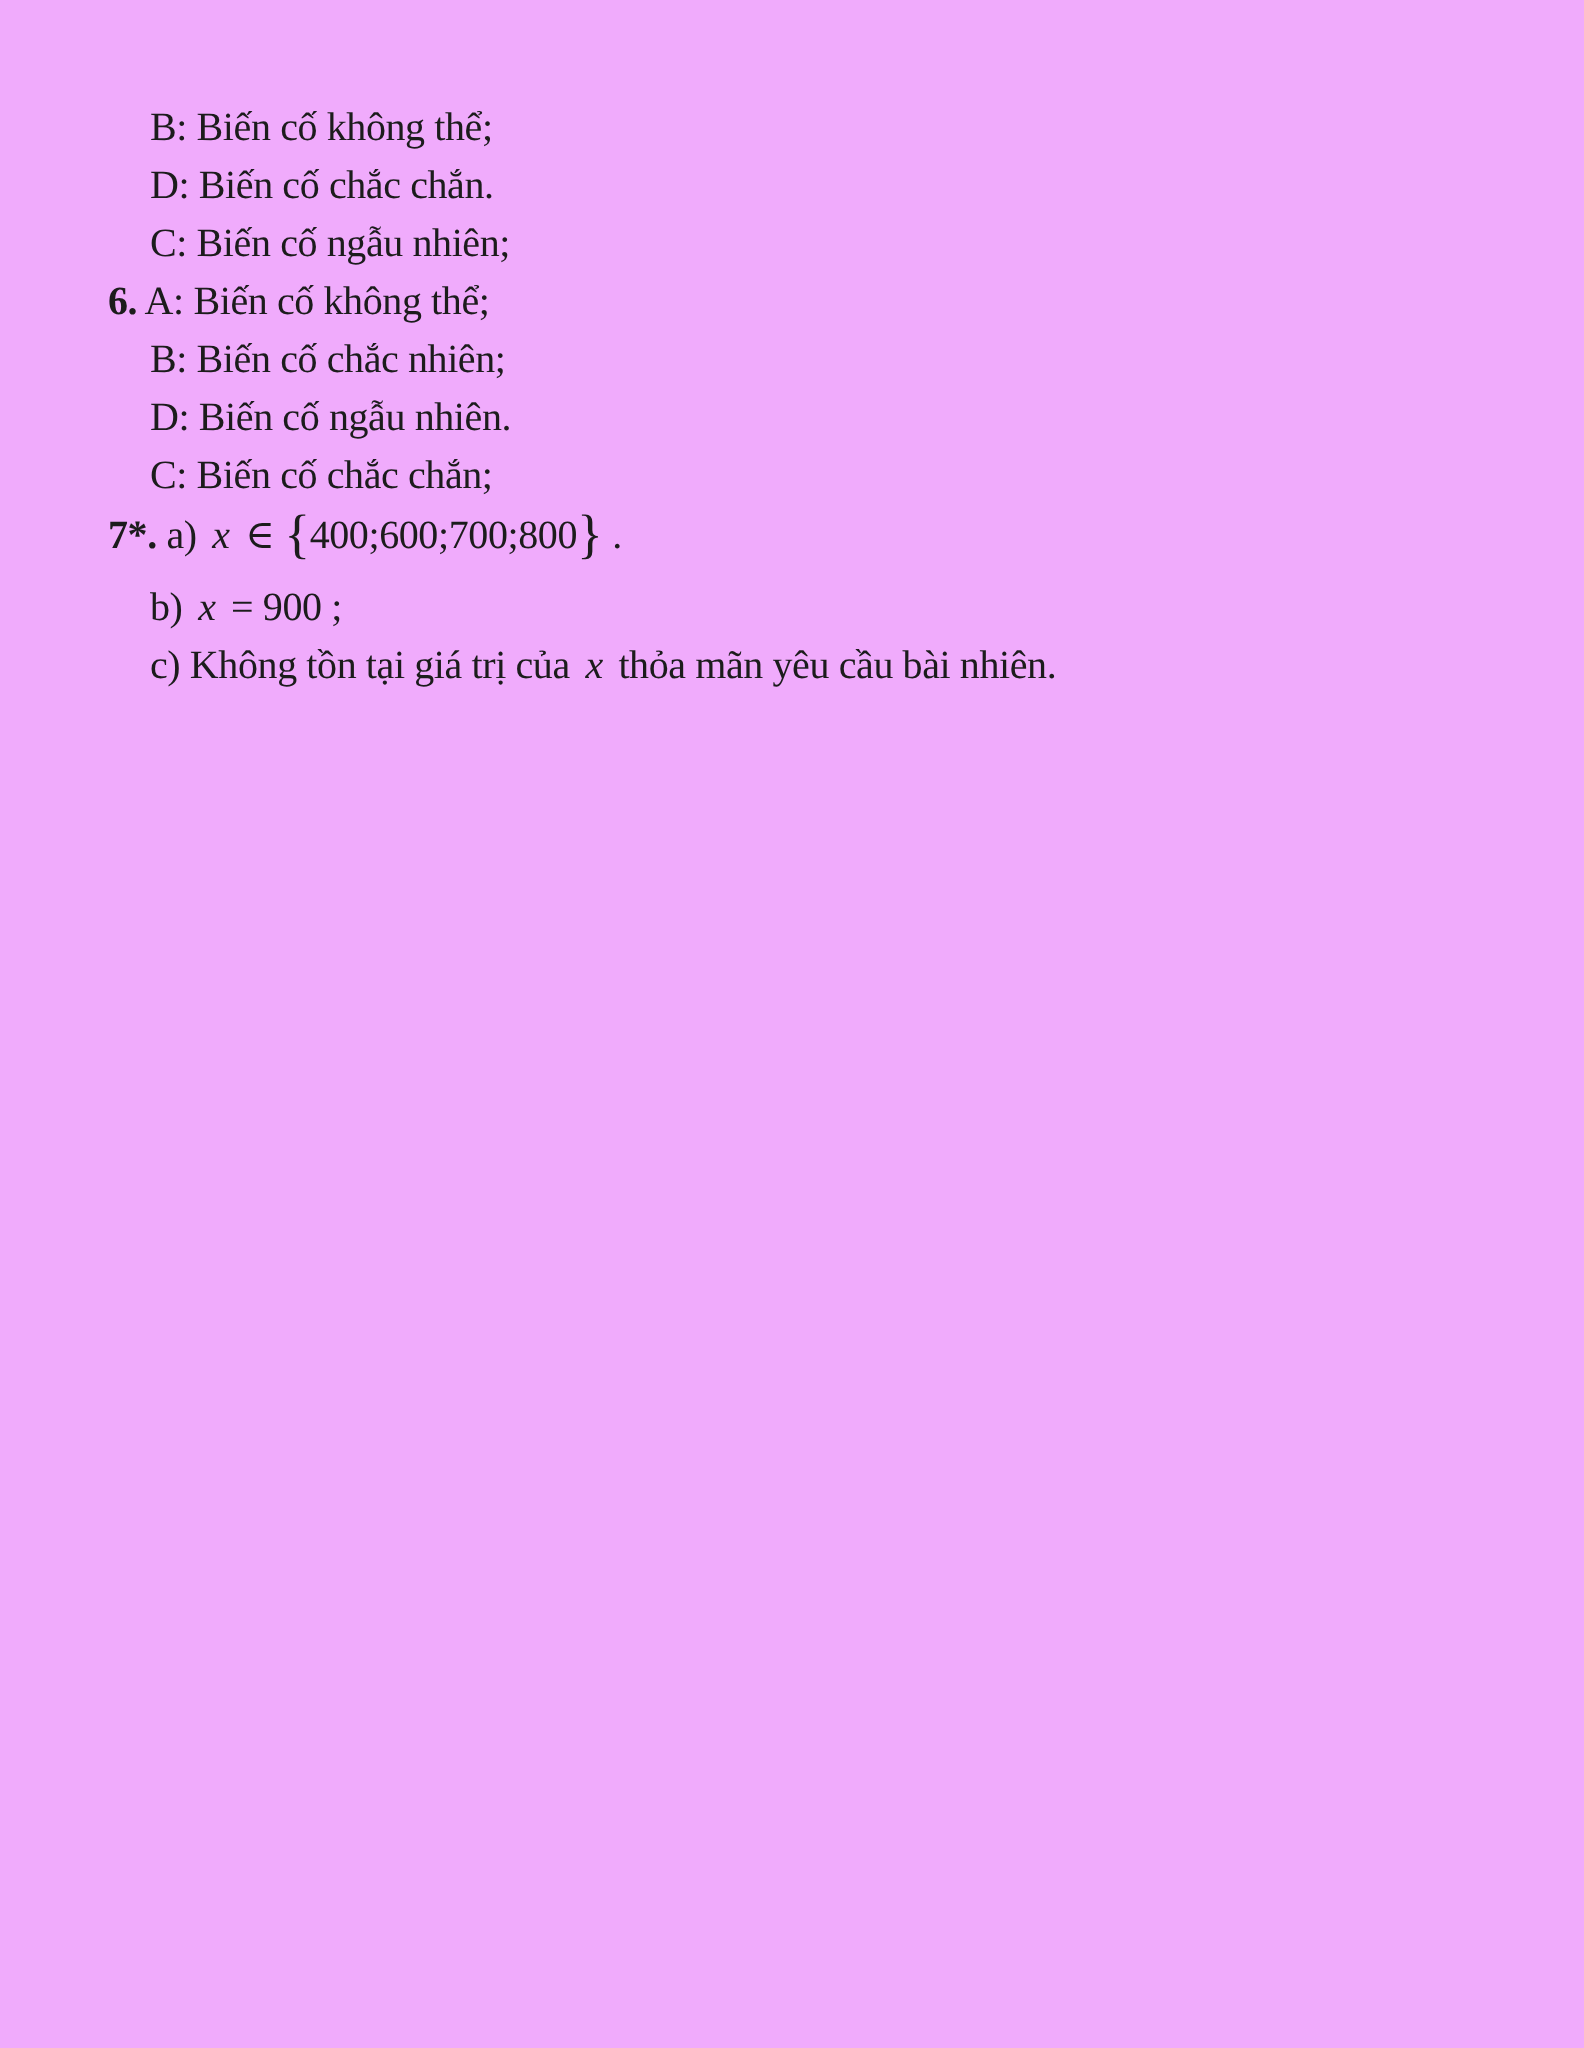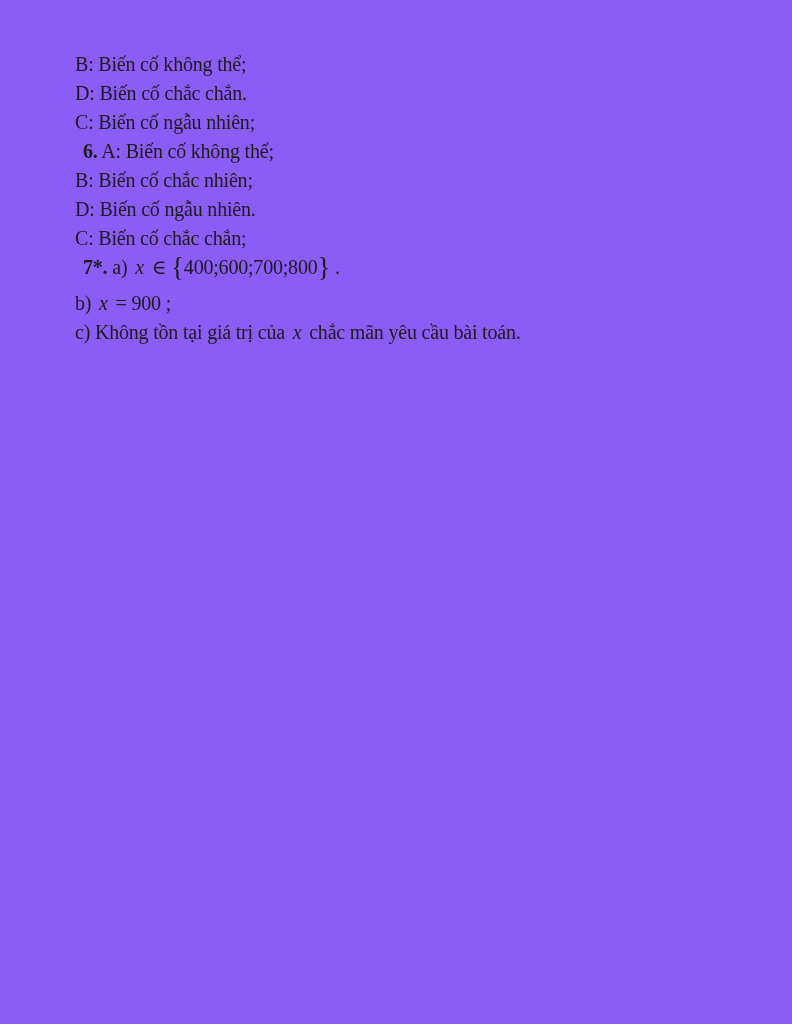--- a/index.html
+++ b/index.html
@@ -11,36 +11,36 @@
     height: 1024px;
     background: #ffffff;
     font-family: "Liberation Serif", "DejaVu Serif", serif;
     color: #1c1c1c;
     overflow: hidden;
   }
   .doc-page {
     position: relative;
     width: 792px;
     height: 1024px;
-    background: #8b5cf6;
+    background: #f0abfc;
     overflow: hidden;
   }
   .doc-content {
     position: absolute;
     top: 50px;
     left: 0;
     right: 0;
     font-size: 20px;
     line-height: 29px;
     letter-spacing: -0.2px;
   }
   .doc-line {
     white-space: nowrap;
   }
-  .indent-main { padding-left: 83px; }
+  .indent-main { padding-left: 54px; }
   .indent-sub  { padding-left: 75px; }
   .doc-line.tall { margin-bottom: 7px; }
 
   .seg-normal   { font-style: normal; font-weight: normal; }
   .seg-bold     { font-weight: bold; }
   .seg-math-var { font-style: italic; padding: 0 3px; }
   .seg-math     { font-style: normal; }
   .seg-math-num { font-style: normal; text-align: center; }
   .seg-brace    {
     font-size: 27px;
@@ -56,15 +56,15 @@
   <div class="doc-content">
       <div class="doc-line indent-sub"><span class="seg-normal">B: Biến cố không thể;</span></div>
       <div class="doc-line indent-sub"><span class="seg-normal">D: Biến cố chắc chắn.</span></div>
       <div class="doc-line indent-sub"><span class="seg-normal">C: Biến cố ngẫu nhiên;</span></div>
       <div class="doc-line indent-main"><span class="seg-bold">6.</span><span class="seg-normal"> A: Biến cố không thể;</span></div>
       <div class="doc-line indent-sub"><span class="seg-normal">B: Biến cố chắc nhiên;</span></div>
       <div class="doc-line indent-sub"><span class="seg-normal">D: Biến cố ngẫu nhiên.</span></div>
       <div class="doc-line indent-sub"><span class="seg-normal">C: Biến cố chắc chắn;</span></div>
       <div class="doc-line indent-main tall"><span class="seg-bold">7*.</span><span class="seg-normal"> a) </span><span class="seg-math-var">x</span><span class="seg-math"> ∈ </span><span class="seg-brace">{</span><span class="seg-math-num">400;600;700;800</span><span class="seg-brace">}</span><span class="seg-normal"> .</span></div>
       <div class="doc-line indent-sub"><span class="seg-normal">b) </span><span class="seg-math-var">x</span><span class="seg-math-num"> = 900</span><span class="seg-normal"> ;</span></div>
-      <div class="doc-line indent-sub"><span class="seg-normal">c) Không tồn tại giá trị của </span><span class="seg-math-var">x</span><span class="seg-normal"> chắc mãn yêu cầu bài toán.</span></div>
+      <div class="doc-line indent-sub"><span class="seg-normal">c) Không tồn tại giá trị của </span><span class="seg-math-var">x</span><span class="seg-normal"> thỏa mãn yêu cầu bài nhiên.</span></div>
     </div>
 </div>
 
 </body></html>

